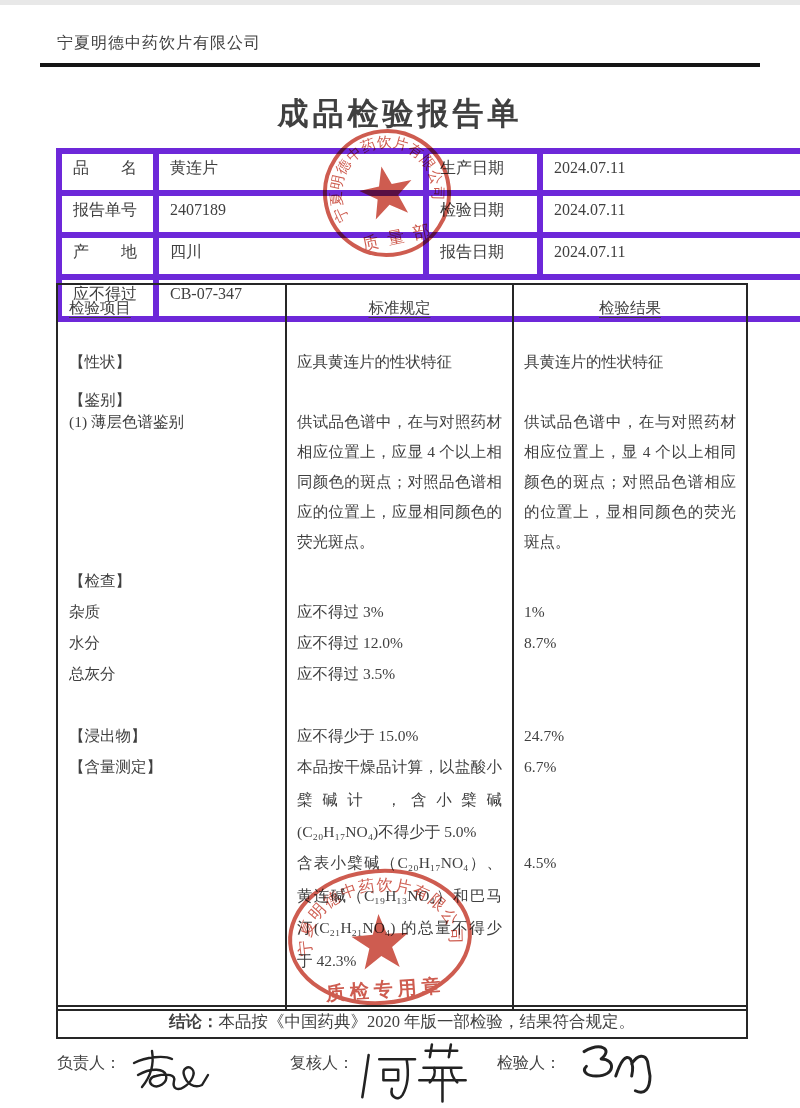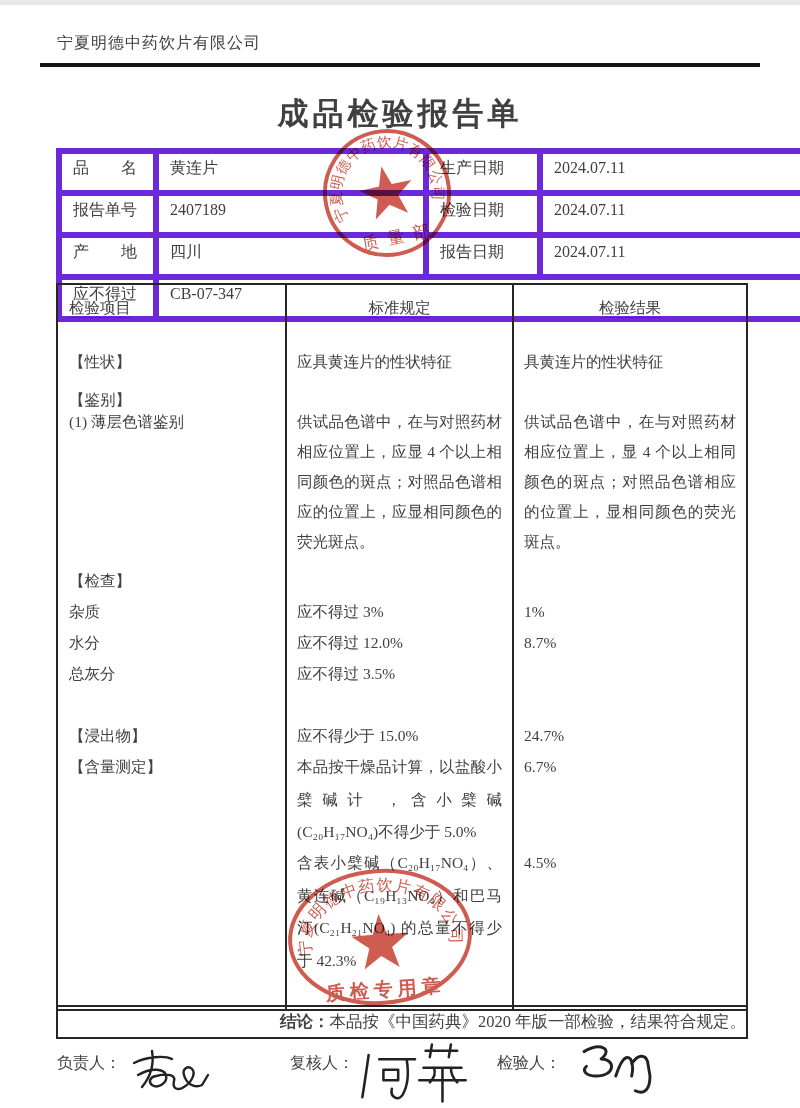--- a/index.html
+++ b/index.html
@@ -32,21 +32,21 @@
   .c2{left:239px;width:205px;}
   .c3{left:466px;width:212px;}
   .ctr{text-align:center;}
   .u{text-decoration:underline;text-underline-offset:4px;}
   .para{height:auto;line-height:30px;}
   .para .c2,.para .c3{text-align:justify;}
   .para32{line-height:32.5px;}
 
   
   .concl{position:absolute;top:1000px;left:56px;width:688px;height:30px;border:2px solid #262626;
-         text-align:right;line-height:30px;font-size:16.5px;}
+         text-align:center;line-height:30px;font-size:16.5px;}
   .concl .lbl{font-weight:bold;}
 
   
   .footer{position:absolute;top:1038px;left:0;width:800px;height:70px;font-size:16px;}
   .flabel{position:absolute;top:10px;}
   .sig{position:absolute;}
   .sig path{fill:none;stroke:#222;stroke-width:2.4;stroke-linecap:round;stroke-linejoin:round;}
 
   
   .stamp{position:absolute;mix-blend-mode:multiply;opacity:.83;pointer-events:none;}

